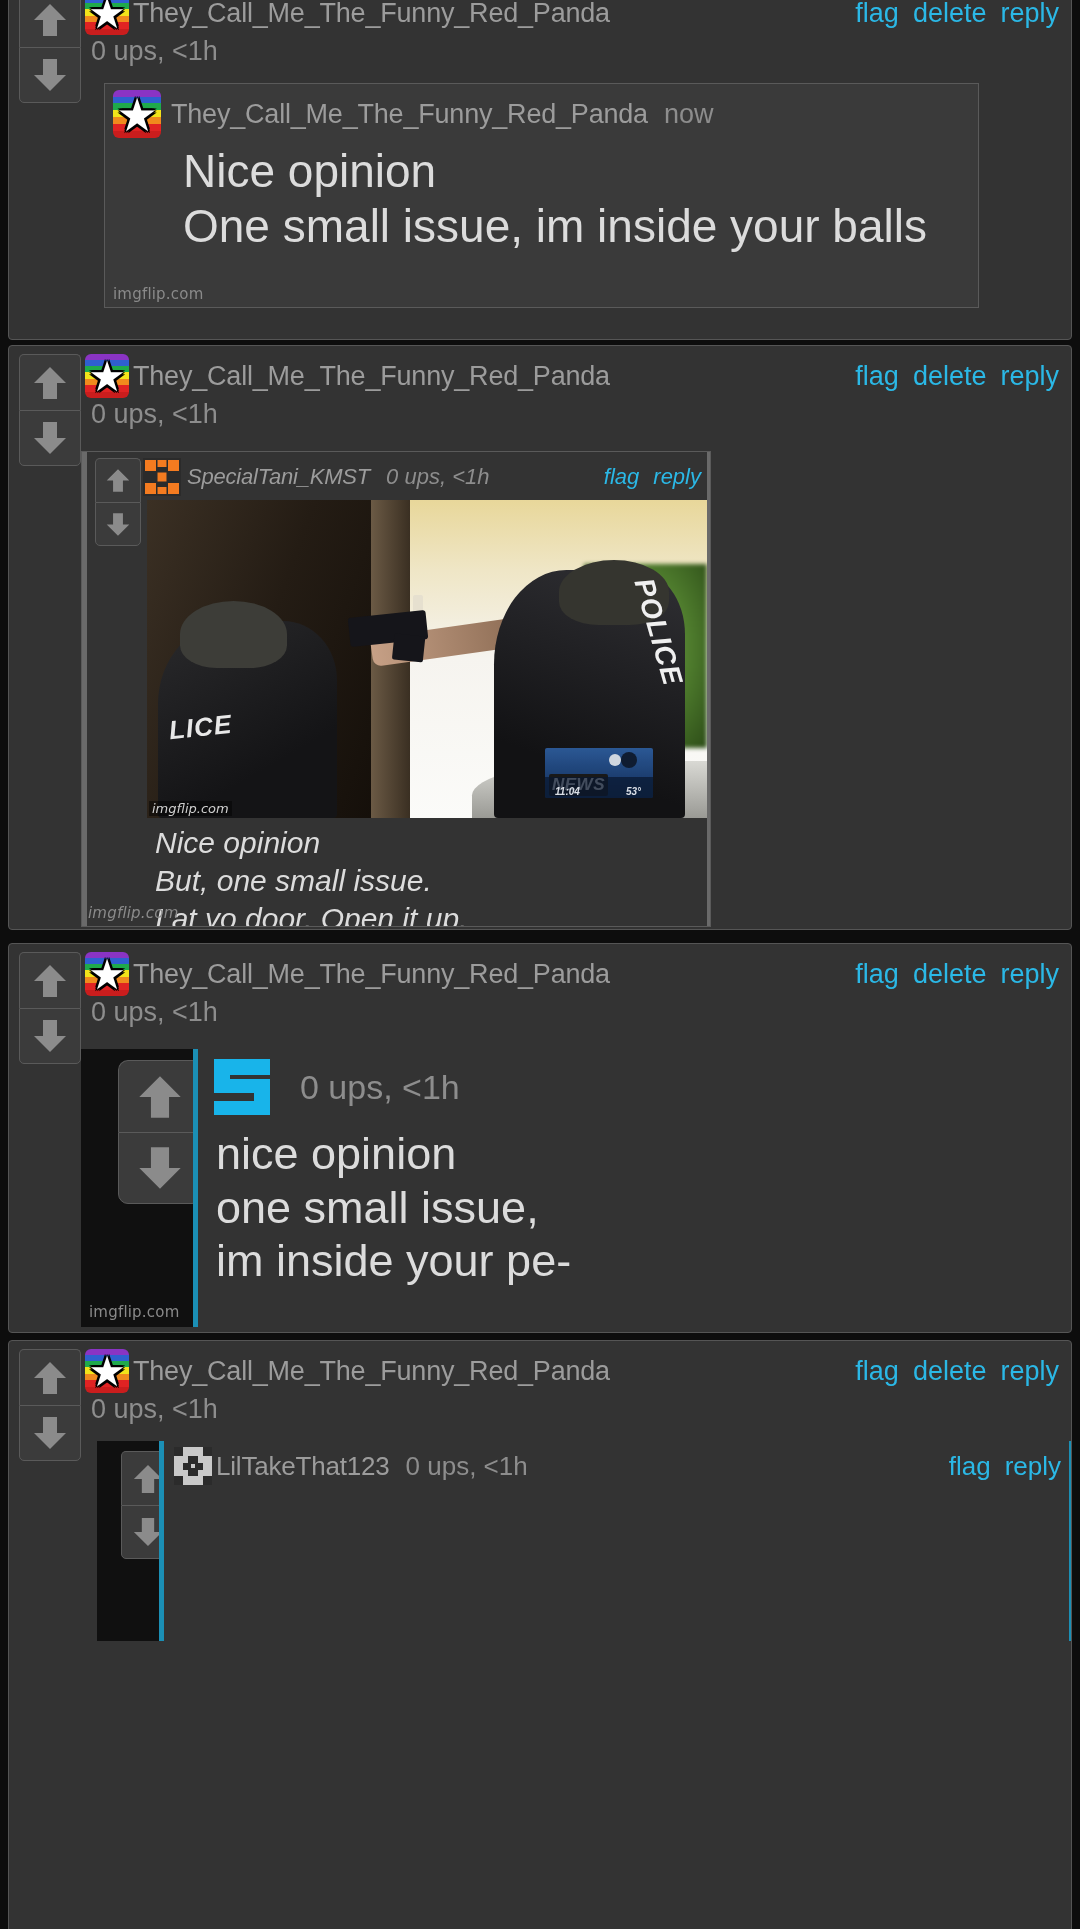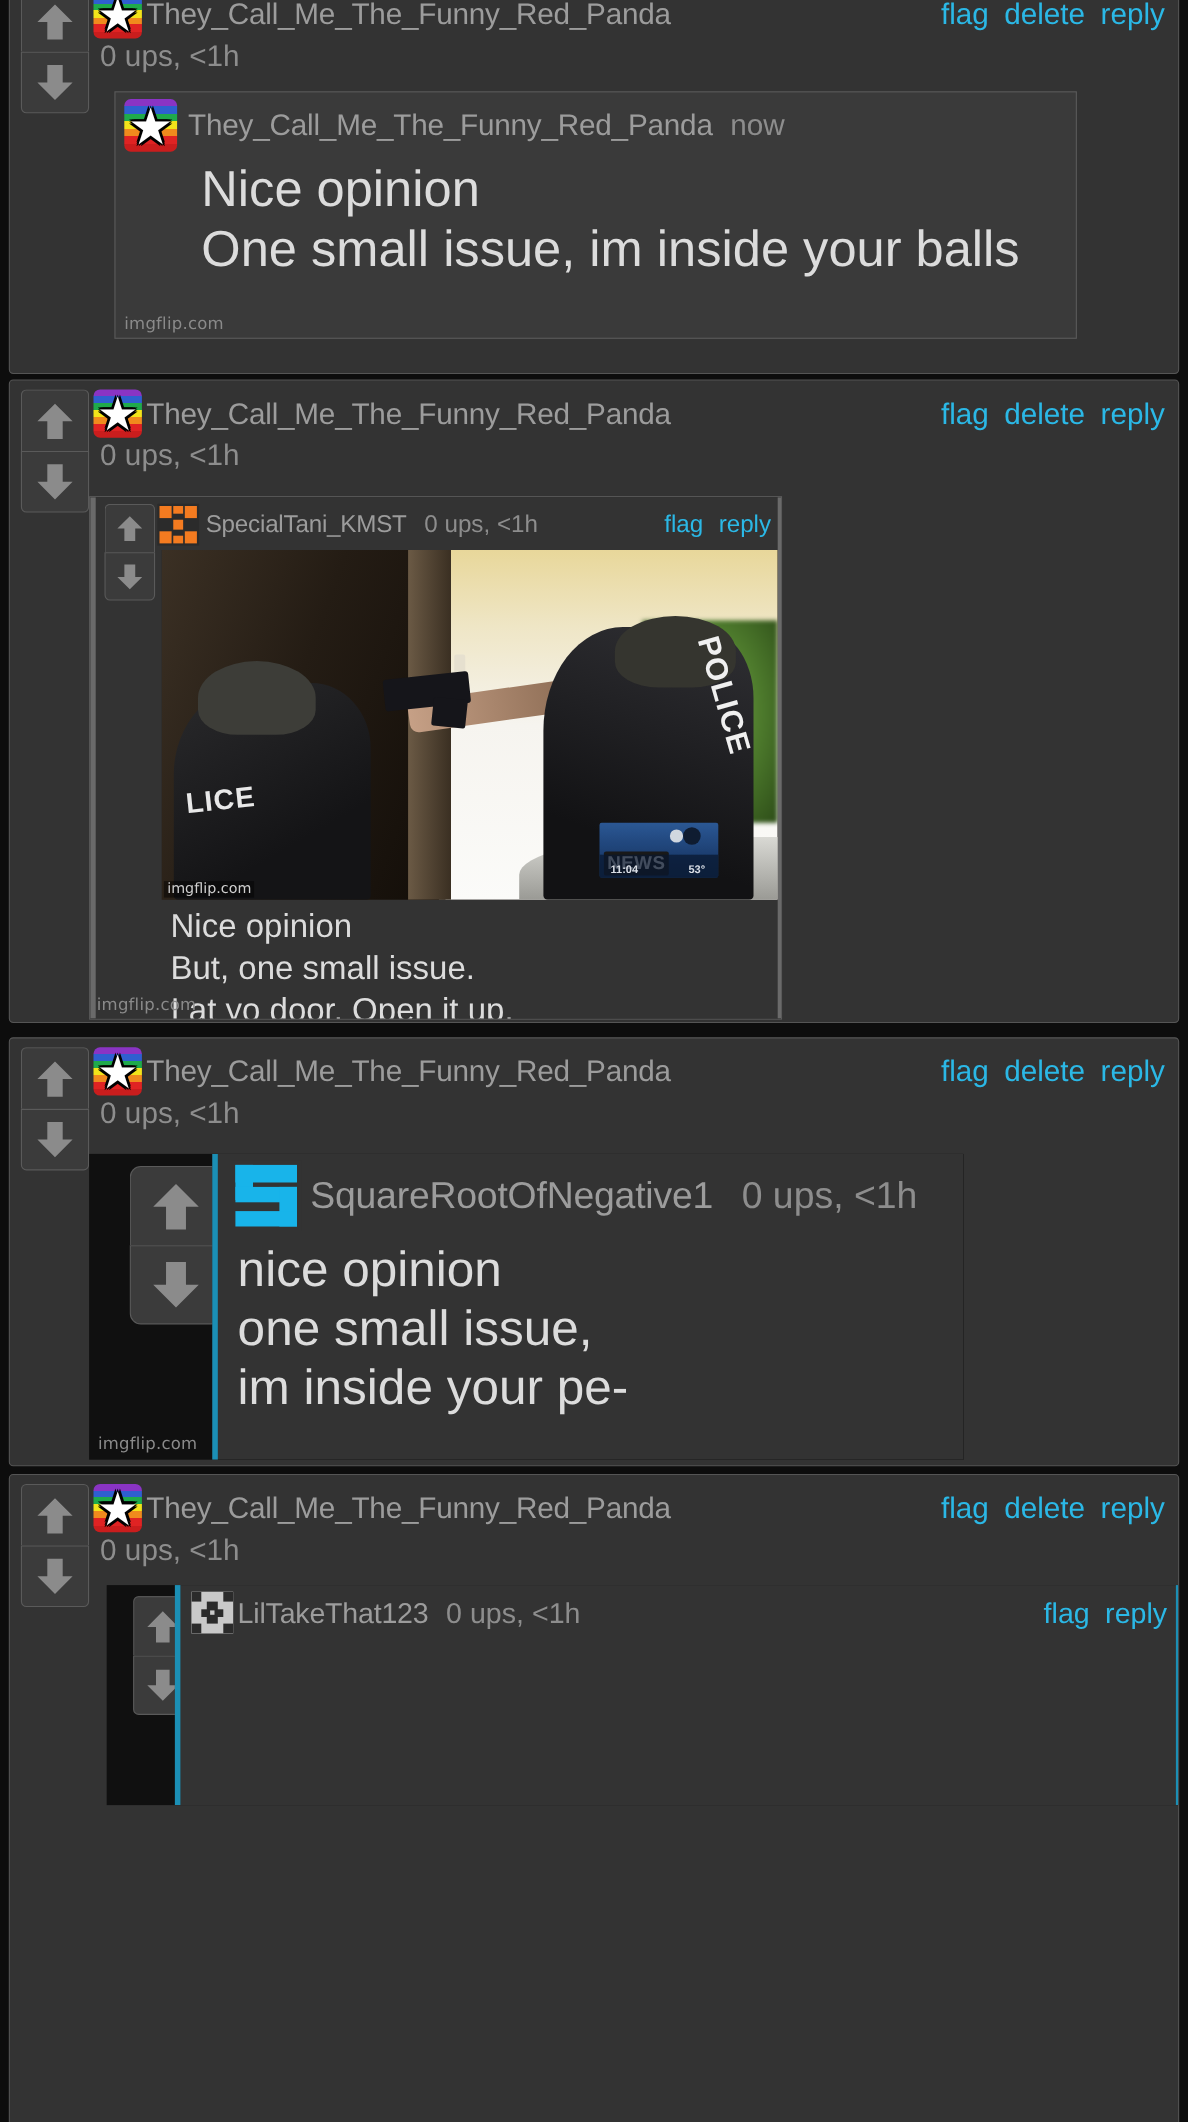--- a/index.html
+++ b/index.html
@@ -440,21 +440,21 @@
         <span class="uname">They_Call_Me_The_Funny_Red_Panda</span>
         <span class="actions">
           <a>flag</a>
           <a>delete</a>
           <a>reply</a>
         </span>
       </div>
       <div class="ups">0 ups, &lt;1h</div>
     </div>
 
-    <div class="meme" style="position:absolute; left:72px; top:105px; width:630px; height:476px; background:#2b2b2b;">
+    <div class="meme" style="position:absolute; left:72px; top:105px; width:630px; height:476px; background:#2b2b2b;font-style:italic;">
       <div class="nested" style="width:100%; height:100%; border-left-color:#6a6a6a; border-right-color:#6a6a6a;">
         <div class="votes small">
           <div class="votebtn up">
             <svg width="24" height="27" viewBox="0 0 34 36" aria-hidden="true">
               <polygon points="17,2 33,18 24,18 24,34 10,34 10,18 1,18" fill="#8b8b8b"></polygon>
             </svg>
           </div>
           <div class="votebtn down">
             <svg width="24" height="27" viewBox="0 0 34 36" aria-hidden="true">
               <polygon points="17,34 33,18 24,18 24,2 10,2 10,18 1,18" fill="#8b8b8b"></polygon>
@@ -560,21 +560,20 @@
       </div>
       <div class="nested noright" style="position:absolute; left:112px; top:0; width:683px; height:278px; display:block; padding-left:12px;">
         <div class="hrow" style="padding:6px 0 2px 0;">
           <span class="avatar av-cyan">
             <b class="r1"></b>
               <b class="l1"></b>
               <b class="r2"></b>
               <b class="r3"></b>
               <b class="r4"></b>
           </span>
-          <span class="uname lg" style="margin-left:8px;">SquareRootOfNegative1</span>
           <span class="meta lg" style="margin-left:26px;">0 ups, &lt;1h</span>
         </div>
         <div class="memetext big" style="padding-left:6px; padding-top:6px; font-size:45px;">nice opinion
 one small issue,
 im inside your pe-</div>
       </div>
       <span class="wm" style="position:absolute; left:8px; bottom:6px; z-index:5;">imgflip.com</span>
     </div>
   </div>
 

